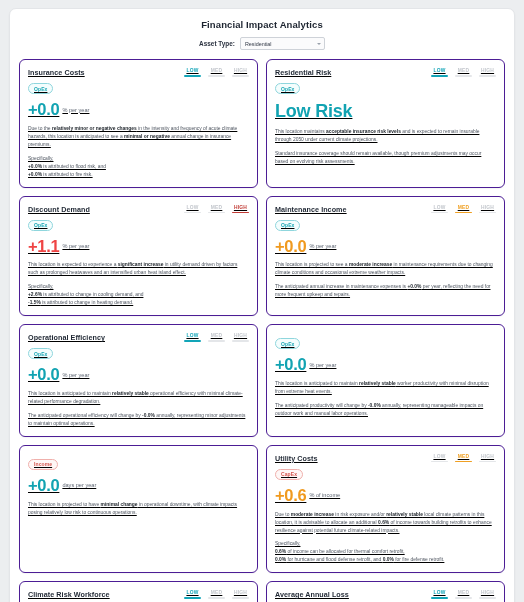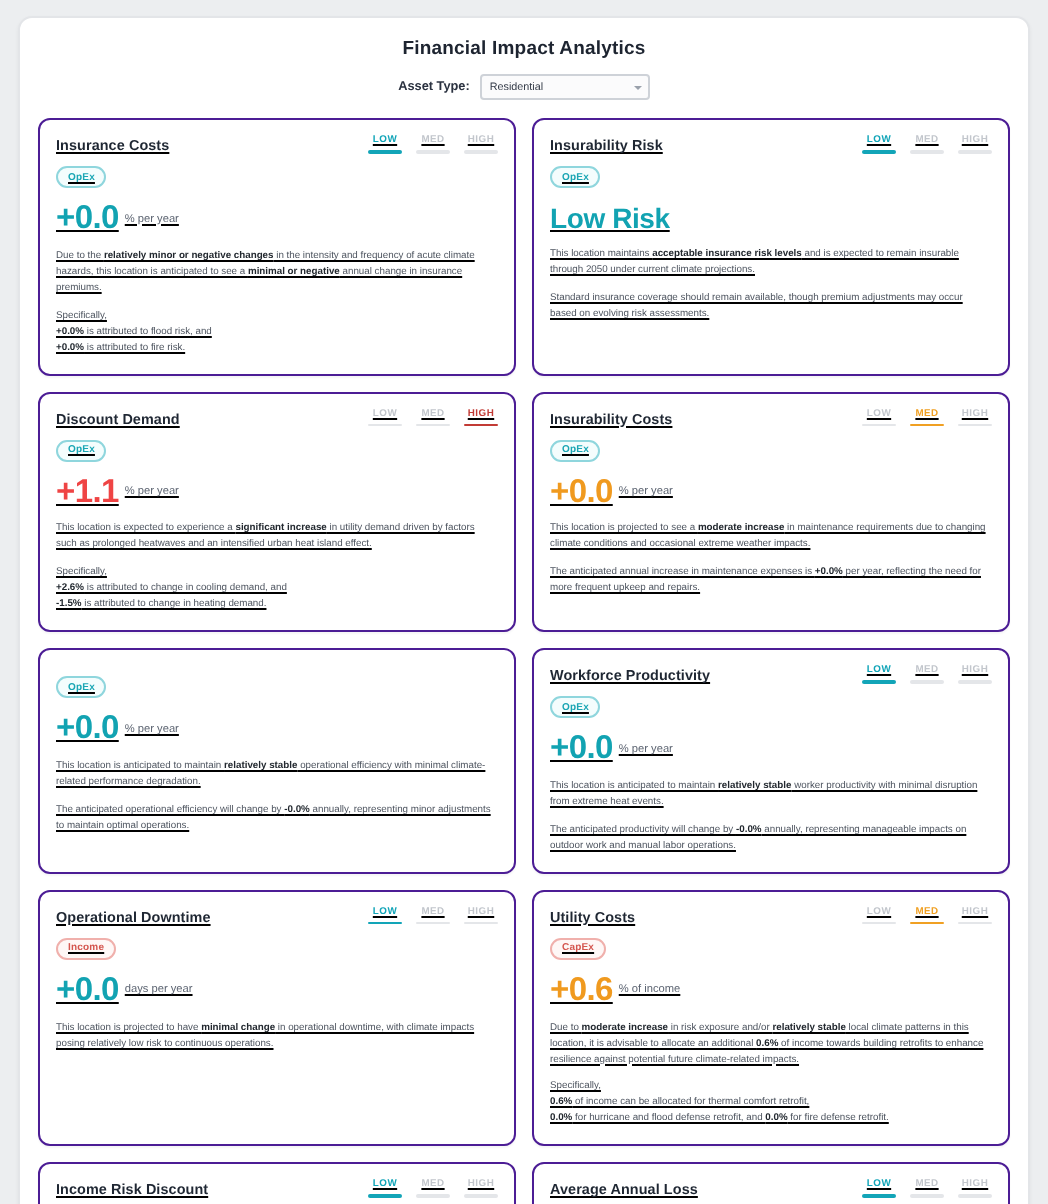--- a/index.html
+++ b/index.html
@@ -74,21 +74,21 @@
   }
   .badge.teal { color: #1aa6b4; border: 1px solid #8fd6dd; background: #f4fdfd; }
   .badge.red  { color: #d4564f; border: 1px solid #f0b0ac; background: #fef7f6; }
 
   .value-row { display: flex; align-items: center; gap: 3px; margin-top: 7px; }
   .value-num { font-size: 16.5px; font-weight: bold; line-height: 1; letter-spacing: -.3px; }
   .value-unit { font-size: 5.6px; color: #5d6572; }
   .v-teal { color: #12a3b2; }
   .v-orange { color: #f09a1f; }
   .v-red { color: #ef4444; }
-  .value-text { font-size: 14px; font-weight: bold; line-height: 1.05; margin-top: 8px; letter-spacing: -.2px; }
+  .value-text { font-size: 18px; font-weight: bold; line-height: 1.05; margin-top: 8px; letter-spacing: -.2px; }
 
   .body { margin-top: 7px; display: flex; flex-direction: column; gap: 6px; }
   .para { font-size: 4.9px; line-height: 1.62; color: #4d545f; }
   .para b { color: #22282f; font-weight: bold; }
   .spec-label { font-size: 4.9px; line-height: 1.62; color: #4d545f; }
   .spec-line { font-size: 4.9px; line-height: 1.62; color: #4d545f; }
   .spec-line b { color: #22282f; }
 </style>
 </head>
 <body>
@@ -134,21 +134,21 @@
             <p class="para">Due to the <b>relatively minor or negative changes</b> in the intensity and frequency of acute climate hazards, this location is anticipated to see a <b>minimal or negative</b> annual change in insurance premiums.</p>
             <div>
               <div class="spec-label">Specifically,</div>
               <div class="spec-line"><b>+0.0%</b> is attributed to flood risk, and</div>
               <div class="spec-line"><b>+0.0%</b> is attributed to fire risk.</div>
             </div>
           </div>
         </div>
         <div class="card">
           <div class="card-head">
-            <span class="card-title">Insurability Risk</span>
+            <span class="card-title">Residential Risk</span>
             <div class="scale">
               <div class="scale-item on">
                 <span class="scale-text low">LOW</span>
                 <span class="scale-bar low"></span>
               </div>
               <div class="scale-item">
                 <span class="scale-text med">MED</span>
                 <span class="scale-bar med"></span>
               </div>
               <div class="scale-item">
@@ -191,21 +191,21 @@
             <p class="para">This location is expected to experience a <b>significant increase</b> in utility demand driven by factors such as prolonged heatwaves and an intensified urban heat island effect.</p>
             <div>
               <div class="spec-label">Specifically,</div>
               <div class="spec-line"><b>+2.6%</b> is attributed to change in cooling demand, and</div>
               <div class="spec-line"><b>-1.5%</b> is attributed to change in heating demand.</div>
             </div>
           </div>
         </div>
         <div class="card">
           <div class="card-head">
-            <span class="card-title">Insurability Costs</span>
+            <span class="card-title">Maintenance Income</span>
             <div class="scale">
               <div class="scale-item">
                 <span class="scale-text low">LOW</span>
                 <span class="scale-bar low"></span>
               </div>
               <div class="scale-item on">
                 <span class="scale-text med">MED</span>
                 <span class="scale-bar med"></span>
               </div>
               <div class="scale-item">
@@ -218,76 +218,59 @@
           <div class="value-row">
             <span class="value-num v-orange">+0.0</span>
             <span class="value-unit">% per year</span>
           </div>
           <div class="body">
             <p class="para">This location is projected to see a <b>moderate increase</b> in maintenance requirements due to changing climate conditions and occasional extreme weather impacts.</p>
             <p class="para">The anticipated annual increase in maintenance expenses is <b>+0.0%</b> per year, reflecting the need for more frequent upkeep and repairs.</p>
           </div>
         </div>
         <div class="card">
+          <div class="card-head">
+            <span class="card-title">Operational Efficiency</span>
+            <div class="scale">
+              <div class="scale-item on">
+                <span class="scale-text low">LOW</span>
+                <span class="scale-bar low"></span>
+              </div>
+              <div class="scale-item">
+                <span class="scale-text med">MED</span>
+                <span class="scale-bar med"></span>
+              </div>
+              <div class="scale-item">
+                <span class="scale-text high">HIGH</span>
+                <span class="scale-bar high"></span>
+              </div>
+            </div>
+          </div>
           <span class="badge teal">OpEx</span>
           <div class="value-row">
             <span class="value-num v-teal">+0.0</span>
             <span class="value-unit">% per year</span>
           </div>
           <div class="body">
             <p class="para">This location is anticipated to maintain <b>relatively stable</b> operational efficiency with minimal climate-related performance degradation.</p>
             <p class="para">The anticipated operational efficiency will change by <b>-0.0%</b> annually, representing minor adjustments to maintain optimal operations.</p>
           </div>
         </div>
         <div class="card">
-          <div class="card-head">
-            <span class="card-title">Workforce Productivity</span>
-            <div class="scale">
-              <div class="scale-item on">
-                <span class="scale-text low">LOW</span>
-                <span class="scale-bar low"></span>
-              </div>
-              <div class="scale-item">
-                <span class="scale-text med">MED</span>
-                <span class="scale-bar med"></span>
-              </div>
-              <div class="scale-item">
-                <span class="scale-text high">HIGH</span>
-                <span class="scale-bar high"></span>
-              </div>
-            </div>
-          </div>
           <span class="badge teal">OpEx</span>
           <div class="value-row">
             <span class="value-num v-teal">+0.0</span>
             <span class="value-unit">% per year</span>
           </div>
           <div class="body">
             <p class="para">This location is anticipated to maintain <b>relatively stable</b> worker productivity with minimal disruption from extreme heat events.</p>
             <p class="para">The anticipated productivity will change by <b>-0.0%</b> annually, representing manageable impacts on outdoor work and manual labor operations.</p>
           </div>
         </div>
         <div class="card">
-          <div class="card-head">
-            <span class="card-title">Operational Downtime</span>
-            <div class="scale">
-              <div class="scale-item on">
-                <span class="scale-text low">LOW</span>
-                <span class="scale-bar low"></span>
-              </div>
-              <div class="scale-item">
-                <span class="scale-text med">MED</span>
-                <span class="scale-bar med"></span>
-              </div>
-              <div class="scale-item">
-                <span class="scale-text high">HIGH</span>
-                <span class="scale-bar high"></span>
-              </div>
-            </div>
-          </div>
           <span class="badge red">Income</span>
           <div class="value-row">
             <span class="value-num v-teal">+0.0</span>
             <span class="value-unit">days per year</span>
           </div>
           <div class="body">
             <p class="para">This location is projected to have <b>minimal change</b> in operational downtime, with climate impacts posing relatively low risk to continuous operations.</p>
           </div>
         </div>
         <div class="card">
@@ -317,21 +300,21 @@
             <p class="para">Due to <b>moderate increase</b> in risk exposure and/or <b>relatively stable</b> local climate patterns in this location, it is advisable to allocate an additional <b>0.6%</b> of income towards building retrofits to enhance resilience against potential future climate-related impacts.</p>
             <div>
               <div class="spec-label">Specifically,</div>
               <div class="spec-line"><b>0.6%</b> of income can be allocated for thermal comfort retrofit,</div>
               <div class="spec-line"><b>0.0%</b> for hurricane and flood defense retrofit, and <b>0.0%</b> for fire defense retrofit.</div>
             </div>
           </div>
         </div>
         <div class="card">
           <div class="card-head">
-            <span class="card-title">Income Risk Discount</span>
+            <span class="card-title">Climate Risk Workforce</span>
             <div class="scale">
               <div class="scale-item on">
                 <span class="scale-text low">LOW</span>
                 <span class="scale-bar low"></span>
               </div>
               <div class="scale-item">
                 <span class="scale-text med">MED</span>
                 <span class="scale-bar med"></span>
               </div>
               <div class="scale-item">

